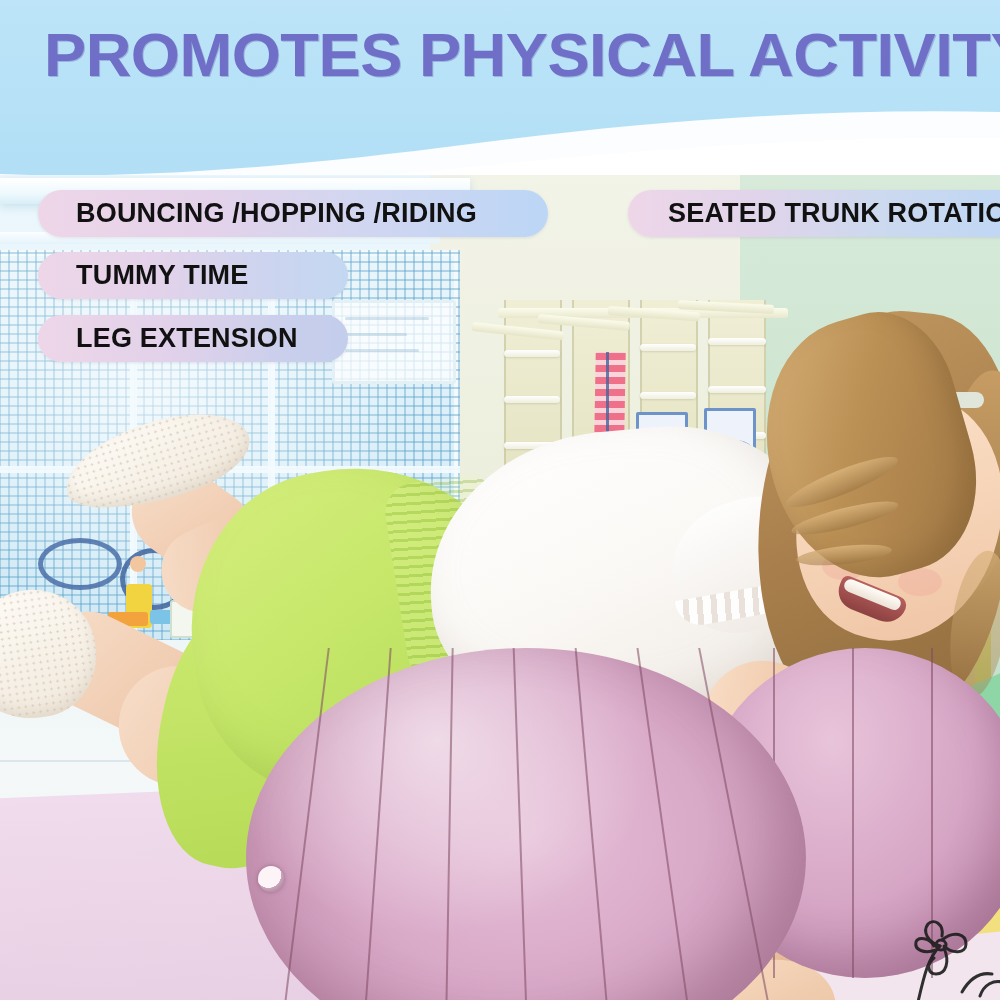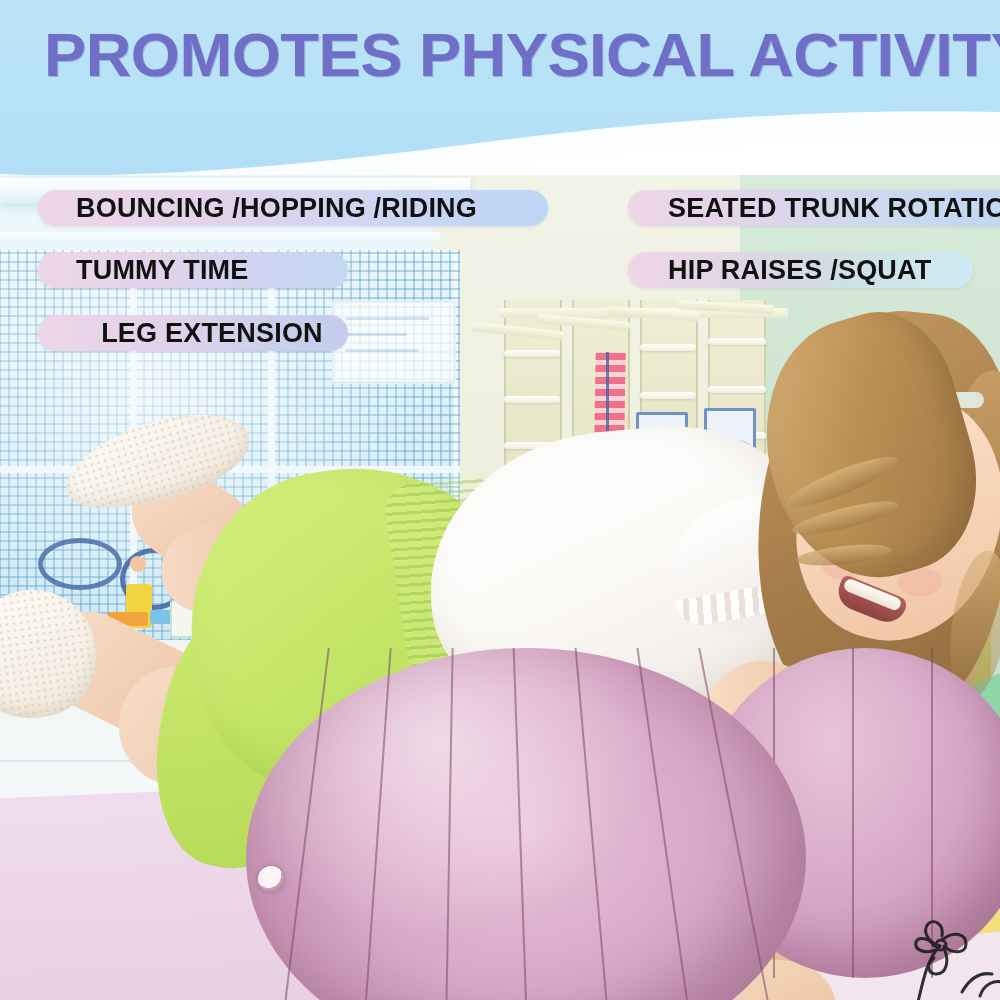--- a/index.html
+++ b/index.html
@@ -205,26 +205,26 @@
     background:linear-gradient(180deg,#bde4f8 0%,#b6e1f7 60%,#b2dff6 100%);overflow:hidden;}
   .header-title{position:absolute;left:44px;top:24px;width:960px;
     font-weight:700;font-size:62px;letter-spacing:-0.5px;line-height:1;
     color:#6f6fc8;
     transform:scaleX(1.02);transform-origin:left center;
     text-shadow:1px 1px 0 rgba(95,95,175,.35);
     white-space:nowrap;font-family:"Liberation Sans","DejaVu Sans",sans-serif;}
   .wave{position:absolute;left:0;top:108px;width:1000px;height:90px;}
 
   
-  .pill{position:absolute;height:36px;display:flex;align-items:center;
+  .pill{position:absolute;height:47px;display:flex;align-items:center;
     border-radius:24px;
     background:linear-gradient(90deg,#eed6e8 0%,#e3d2ea 34%,#d2d6f0 62%,#bcd6f6 100%);
     box-shadow:0 1px 3px rgba(120,120,150,.18);}
   .pill.v2{background:linear-gradient(90deg,#eed6e8 0%,#e2d2ea 40%,#ccd4ef 75%,#c4d8f2 100%);align-items:center;}
-  .pill.v3{background:linear-gradient(90deg,#eed6e8 0%,#e0d1ea 45%,#c9cfec 80%,#c3cdec 100%);justify-content:center;}
+  .pill.v3{background:linear-gradient(90deg,#eed6e8 0%,#e0d1ea 45%,#c9cfec 80%,#c3cdec 100%);}
   .pill.v4{background:linear-gradient(90deg,#eed6e8 0%,#e1d4ea 30%,#ccd9ef 60%,#bcd6f6 100%);}
   .pill.v5{background:linear-gradient(90deg,#eed6e8 0%,#ded5e6 35%,#cfe0e4 62%,#cfeaf3 100%);}
   .pill-label{font-weight:700;font-size:27px;color:#111;letter-spacing:.2px;
     white-space:nowrap;font-family:"Liberation Sans","DejaVu Sans",sans-serif;}
 </style>
 </head>
 <body>
 
 <div id="stage">
 
@@ -405,17 +405,14 @@
   </div>
   <div class="pill v2" id="pill-l1" style="left: 38px; top: 252px; width: 310px;">
     <span class="pill-label" style="margin-left:38px">TUMMY TIME</span>
   </div>
   <div class="pill v3" id="pill-l2" style="left: 38px; top: 315px; width: 310px;">
     <span class="pill-label" style="margin-left:38px">LEG EXTENSION</span>
   </div>
   <div class="pill v4" id="pill-r0" style="left: 628px; top: 190px; width: 420px;">
     <span class="pill-label" style="margin-left:40px">SEATED TRUNK ROTATION</span>
   </div>
-  <div class="pill v5" id="pill-r1" style="left: 628px; top: 252px; width: 345px;">
-    <span class="pill-label" style="margin-left:40px">HIP RAISES /SQUAT</span>
-  </div>
 
 </div>
 
 </body></html>

